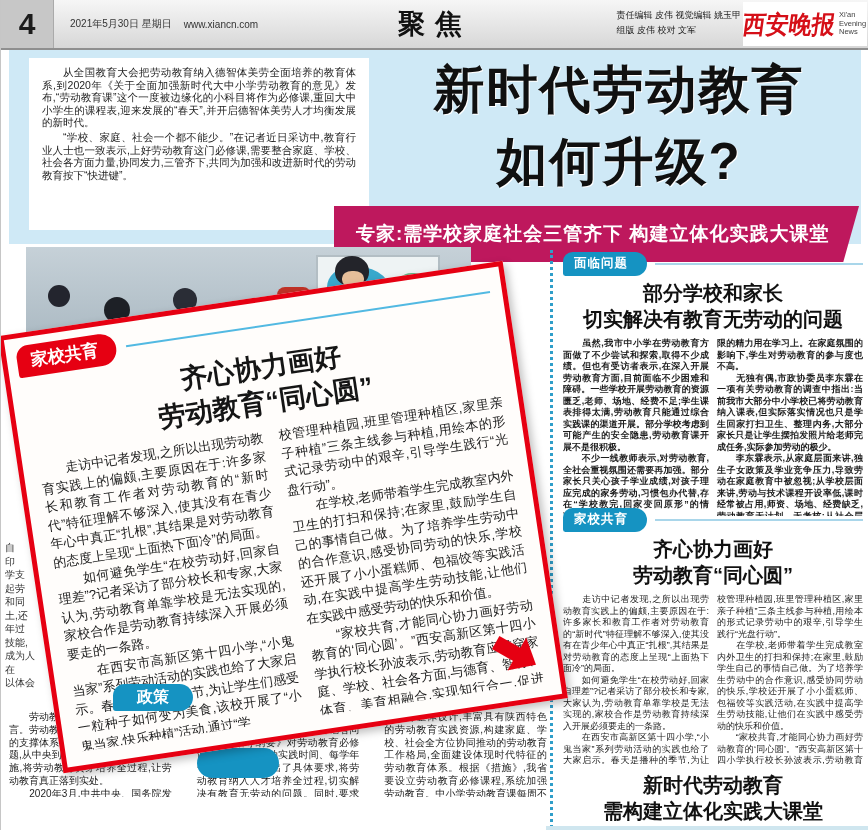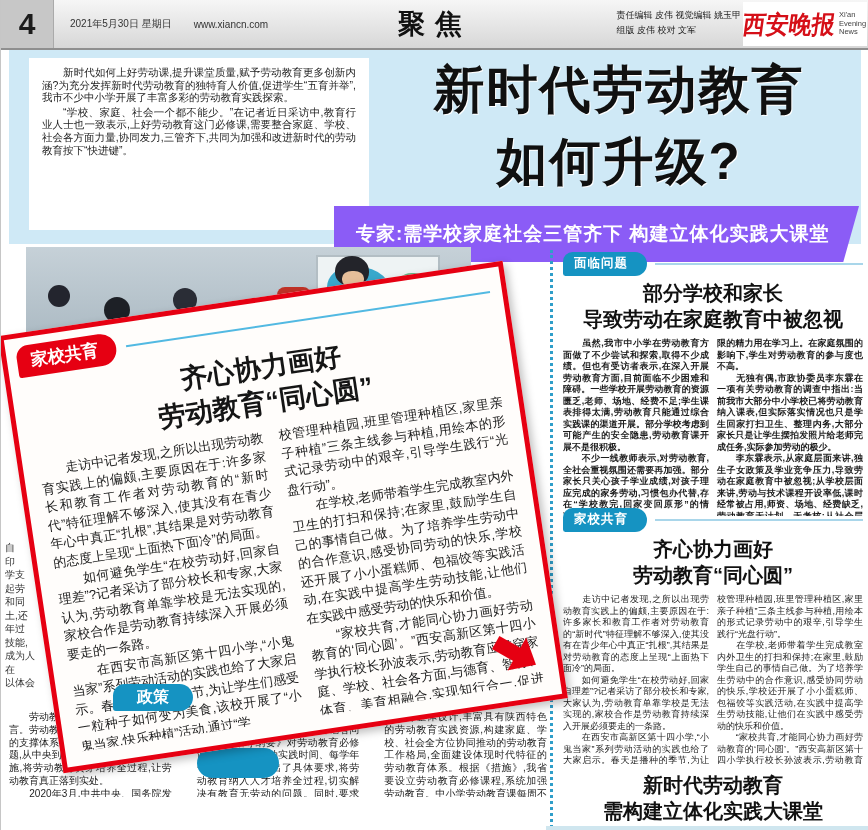--- a/index.html
+++ b/index.html
@@ -5,38 +5,38 @@
   html,body{margin:0;padding:0;background:#e8e8e8;}
   .page{position:relative;width:868px;height:830px;margin:0 auto;background:#ffffff;
         overflow:hidden;border-left:1px solid #c6c6c6;border-right:1px solid #c6c6c6;
         font-family:"Liberation Sans","DejaVu Sans",sans-serif;color:#222;}
   
   .masthead{position:absolute;left:0;top:0;width:868px;height:48px;
             background:linear-gradient(#f6f6f6,#d7d7d7);border-bottom:2px solid #8f8f8f;
             display:flex;align-items:stretch;}
   .pageno{width:52px;background:#c7c7c7;display:flex;align-items:center;justify-content:center;
           font-size:30px;font-weight:bold;color:#1c1c1c;border-right:1px solid #aaa;}
-  .dateblock{display:flex;align-items:center;padding-left:16px;font-size:10px;color:#333;gap:22px;}
+  .dateblock{display:flex;align-items:center;padding-left:16px;font-size:10px;color:#333;gap:12px;}
   .sectiontitle{position:absolute;left:0;right:0;top:0;height:48px;display:flex;align-items:center;
                 justify-content:center;font-size:27px;font-weight:900;letter-spacing:10px;color:#111;pointer-events:none;}
   .credits{position:absolute;right:128px;top:8px;font-size:9px;color:#222;line-height:15px;text-align:left;}
   .logobox{position:absolute;right:2px;top:2px;width:124px;height:44px;background:#fff;
            display:flex;align-items:center;justify-content:center;gap:4px;}
   .logo-cn{color:#d50f18;font-size:23px;font-weight:900;transform:skewX(-8deg) scaleY(1.08);
            font-family:"Liberation Serif","DejaVu Serif",serif;white-space:nowrap;}
   .logo-en{width:40px;font-size:7.5px;line-height:8.5px;color:#444;}
   
   .band{position:absolute;left:8px;top:50px;width:852px;height:194px;background:#cfe9f6;}
   .introbox{position:absolute;left:28px;top:58px;width:340px;height:172px;background:#ffffff;
             padding:8px 13px;box-sizing:border-box;overflow:hidden;}
   .introbox p{margin:0 0 2px 0;font-size:10.5px;line-height:12.6px;text-align:justify;text-indent:2em;color:#1d1d1d;}
   .bigheadline{position:absolute;left:372px;top:54px;width:492px;text-align:center;
                font-weight:900;color:#101010;font-size:51px;line-height:72px;letter-spacing:2px;
                text-shadow:1px 1px 0 #fff;}
-  .subbar{position:absolute;left:333px;top:206px;width:525px;height:56px;background:#8b5cf6;
+  .subbar{position:absolute;left:333px;top:206px;width:525px;height:56px;background:#be185d;
           clip-path:polygon(0 0,100% 0,97% 100%,0 100%);
           display:flex;align-items:center;padding-left:22px;box-sizing:border-box;
           color:#fff;font-size:19px;font-weight:bold;letter-spacing:1px;}
   
   .photo{position:absolute;left:25px;top:247px;width:445px;height:152px;overflow:hidden;z-index:2;
          background:linear-gradient(#c6d1d8 0%,#aebcc5 55%,#8fa0ab 100%);}
   .whiteboard{position:absolute;right:7%;top:5%;width:27%;height:55%;background:#eef3f4;border:2px solid #b3bec4;}
   .mapblob{position:absolute;left:8%;top:12%;width:55%;height:70%;background:#39a8cc;border-radius:40% 60% 55% 45%;}
   .mapblob2{position:absolute;right:6%;top:20%;width:30%;height:45%;background:#66b98a;border-radius:50% 40% 60% 50%;}
   .teacher-hair{position:absolute;right:23%;top:6%;width:34px;height:30px;background:#23242a;border-radius:50% 50% 45% 45%;}
@@ -102,21 +102,21 @@
     </div>
     <div class="logobox">
       <span class="logo-cn">西安晚报</span>
       <span class="logo-en">Xi'an Evening News</span>
     </div>
   </div>
 
   <div class="band"></div>
 
   <div class="introbox">
-    <p>新时代如何上好劳动课,提升课堂质量,赋予劳动教育更多创新内涵?为充分发挥新时代劳动教育的独特育人价值,促进学生“五育并举”,我市不少中小学开展了丰富多彩的劳动教育实践探索。</p>
+    <p>从全国教育大会把劳动教育纳入德智体美劳全面培养的教育体系,到2020年《关于全面加强新时代大中小学劳动教育的意见》发布,“劳动教育课”这个一度被边缘化的小科目将作为必修课,重回大中小学生的课程表,迎来发展的“春天”,并开启德智体美劳人才均衡发展的新时代。</p>
     <p>“学校、家庭、社会一个都不能少。”在记者近日采访中,教育行业人士也一致表示,上好劳动教育这门必修课,需要整合家庭、学校、社会各方面力量,协同发力,三管齐下,共同为加强和改进新时代的劳动教育按下“快进键”。</p>
   </div>
 
   <div class="bigheadline">
     <div>新时代劳动教育</div>
     <div>如何升级?</div>
   </div>
 
   <div class="subbar">
     <span>专家:需学校家庭社会三管齐下 构建立体化实践大课堂</span>
@@ -185,21 +185,21 @@
 
   <div class="dotline"></div>
 
   <div class="rsec" style="top:252px;">
     <div class="labelrow">
       <span class="pill">面临问题</span>
       <span class="pill-line"></span>
     </div>
     <div class="rtitle">
       <div>部分学校和家长</div>
-      <div>导致劳动在家庭教育中被忽视</div>
+      <div>切实解决有教育无劳动的问题</div>
     </div>
     <div class="rbody" style="height:178px;font-weight:bold;">
       <div class="rcol">　　虽然,我市中小学在劳动教育方面做了不少尝试和探索,取得不少成绩。但也有受访者表示,在深入开展劳动教育方面,目前面临不少困难和障碍。一些学校开展劳动教育的资源匮乏,老师、场地、经费不足;学生课表排得太满,劳动教育只能通过综合实践课的渠道开展。部分学校考虑到可能产生的安全隐患,劳动教育课开展不是很积极。
 　　不少一线教师表示,对劳动教育,全社会重视氛围还需要再加强。部分家长只关心孩子学业成绩,对孩子理应完成的家务劳动,习惯包办代替,存在“学校教完,回家变回原形”的情况。
 　　尽管不少家长能意识到劳动教育对孩子成长的积极影响,但仍有很多家长认为,现在孩子学业竞争压力大,希望孩子把有</div>
       <div class="rcol">限的精力用在学习上。在家庭氛围的影响下,学生对劳动教育的参与度也不高。
 　　无独有偶,市政协委员李东霖在一项有关劳动教育的调查中指出:当前我市大部分中小学校已将劳动教育纳入课表,但实际落实情况也只是学生回家打扫卫生、整理内务,大部分家长只是让学生摆拍发照片给老师完成任务,实际参加劳动的极少。
 　　李东霖表示,从家庭层面来讲,独生子女政策及学业竞争压力,导致劳动在家庭教育中被忽视;从学校层面来讲,劳动与技术课程开设率低,课时经常被占用,师资、场地、经费缺乏,劳动教育无计划、无考核;从社会层面来讲,轻视体力劳动的现象仍在一定范围内客观存在。这种局面的改善还需要时日。</div>
     </div>
   </div>

